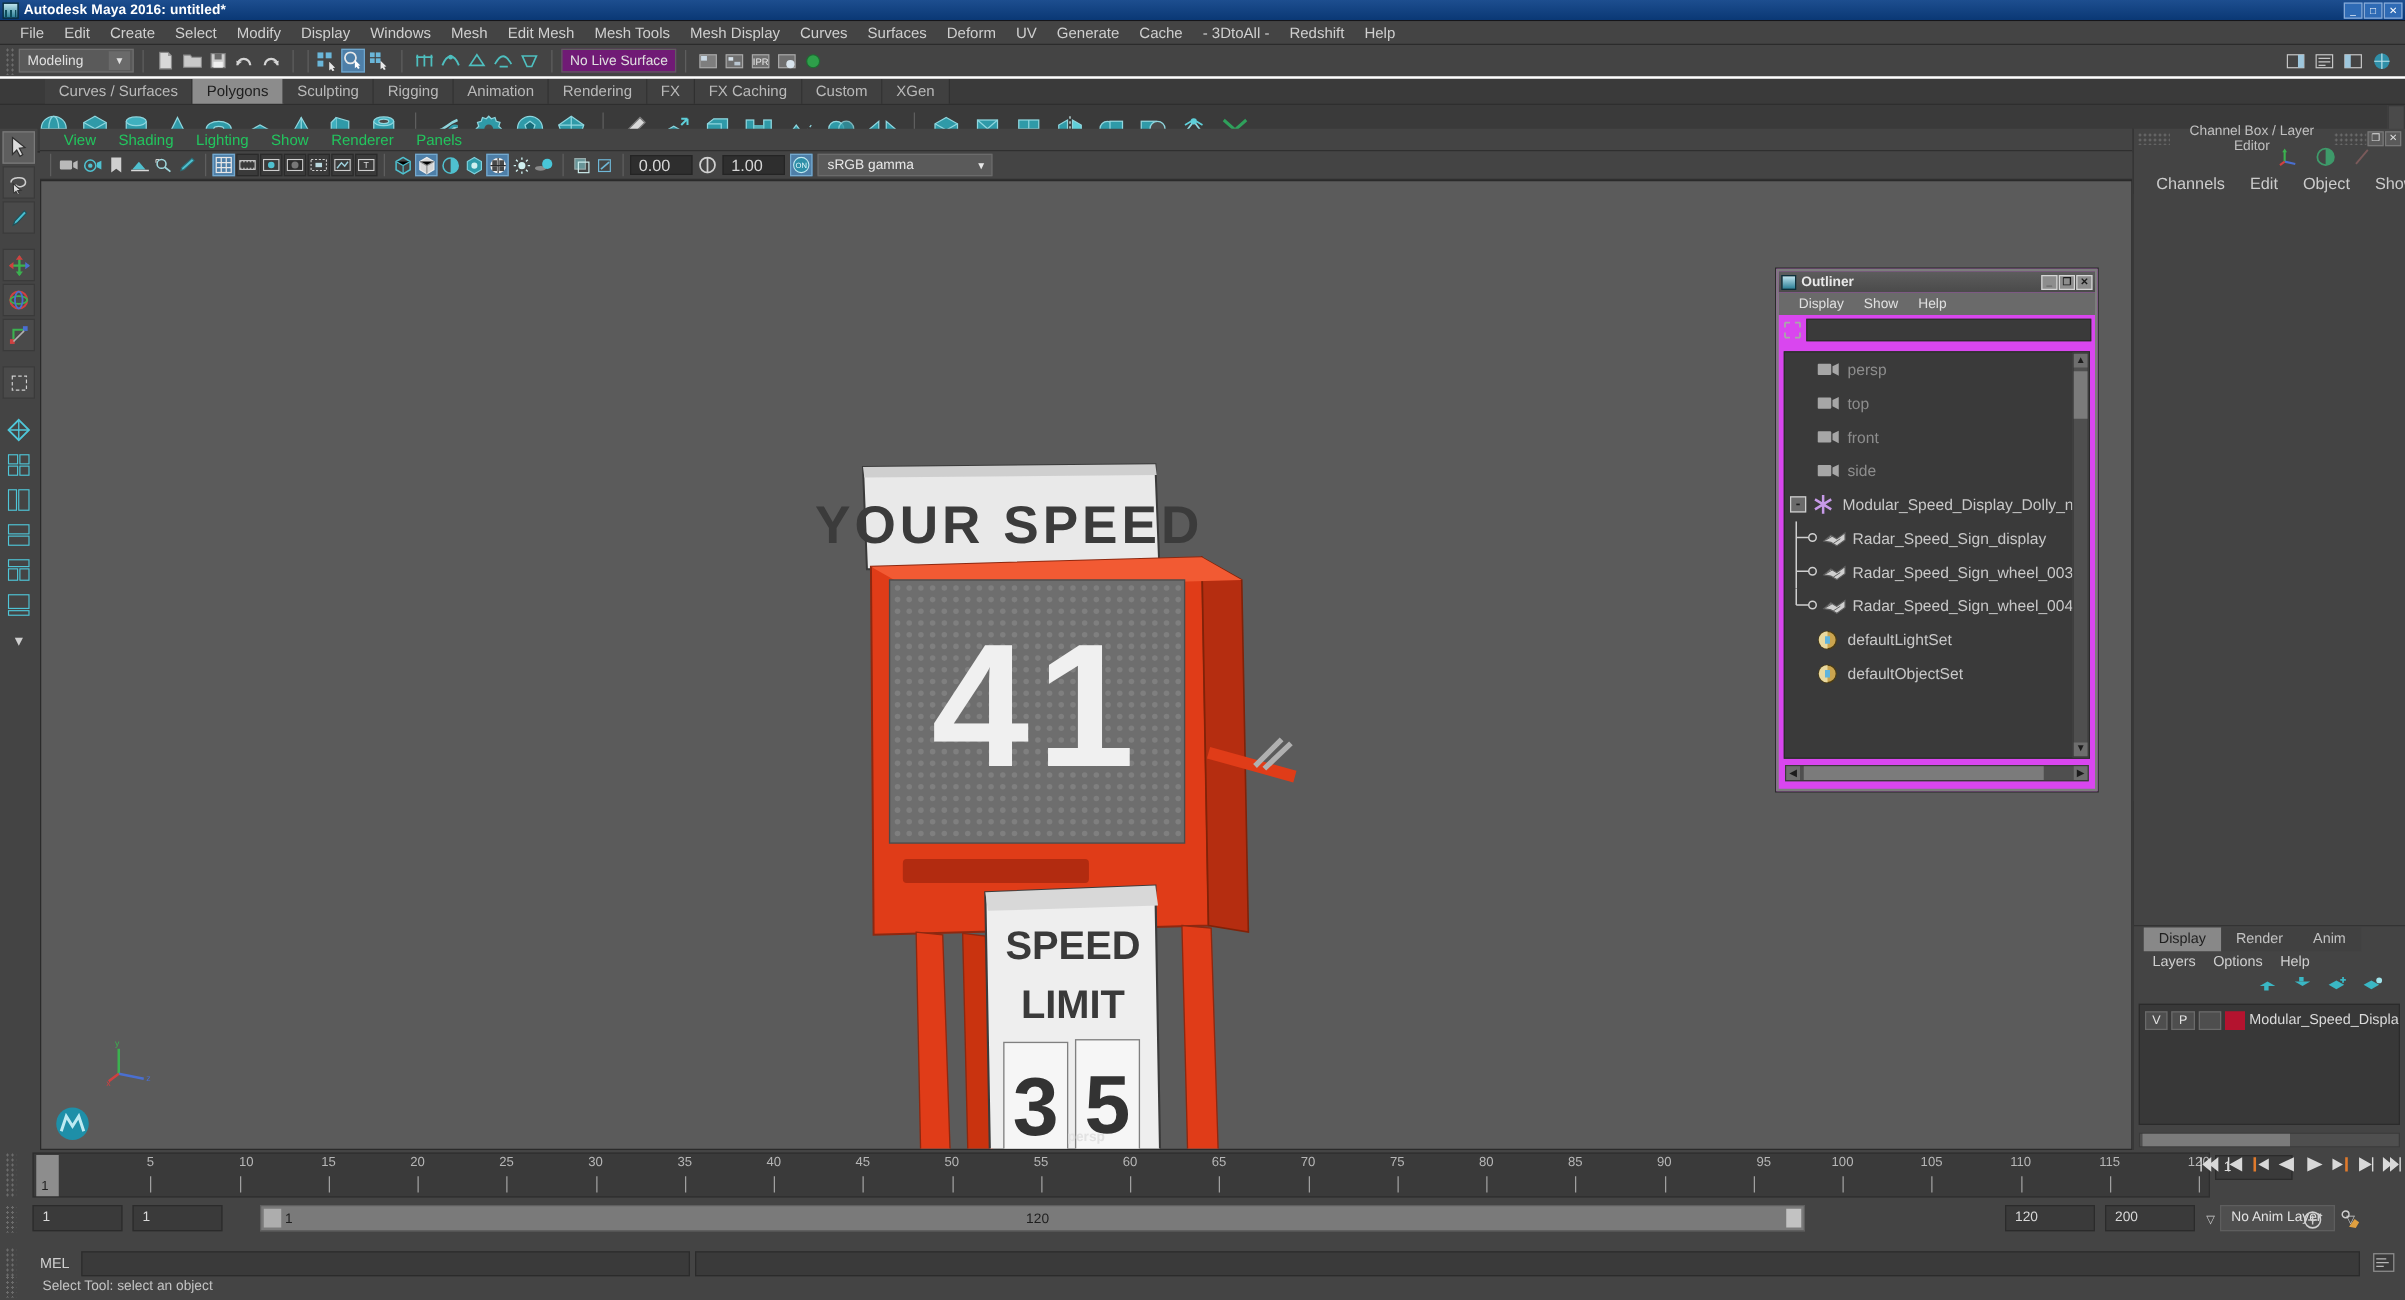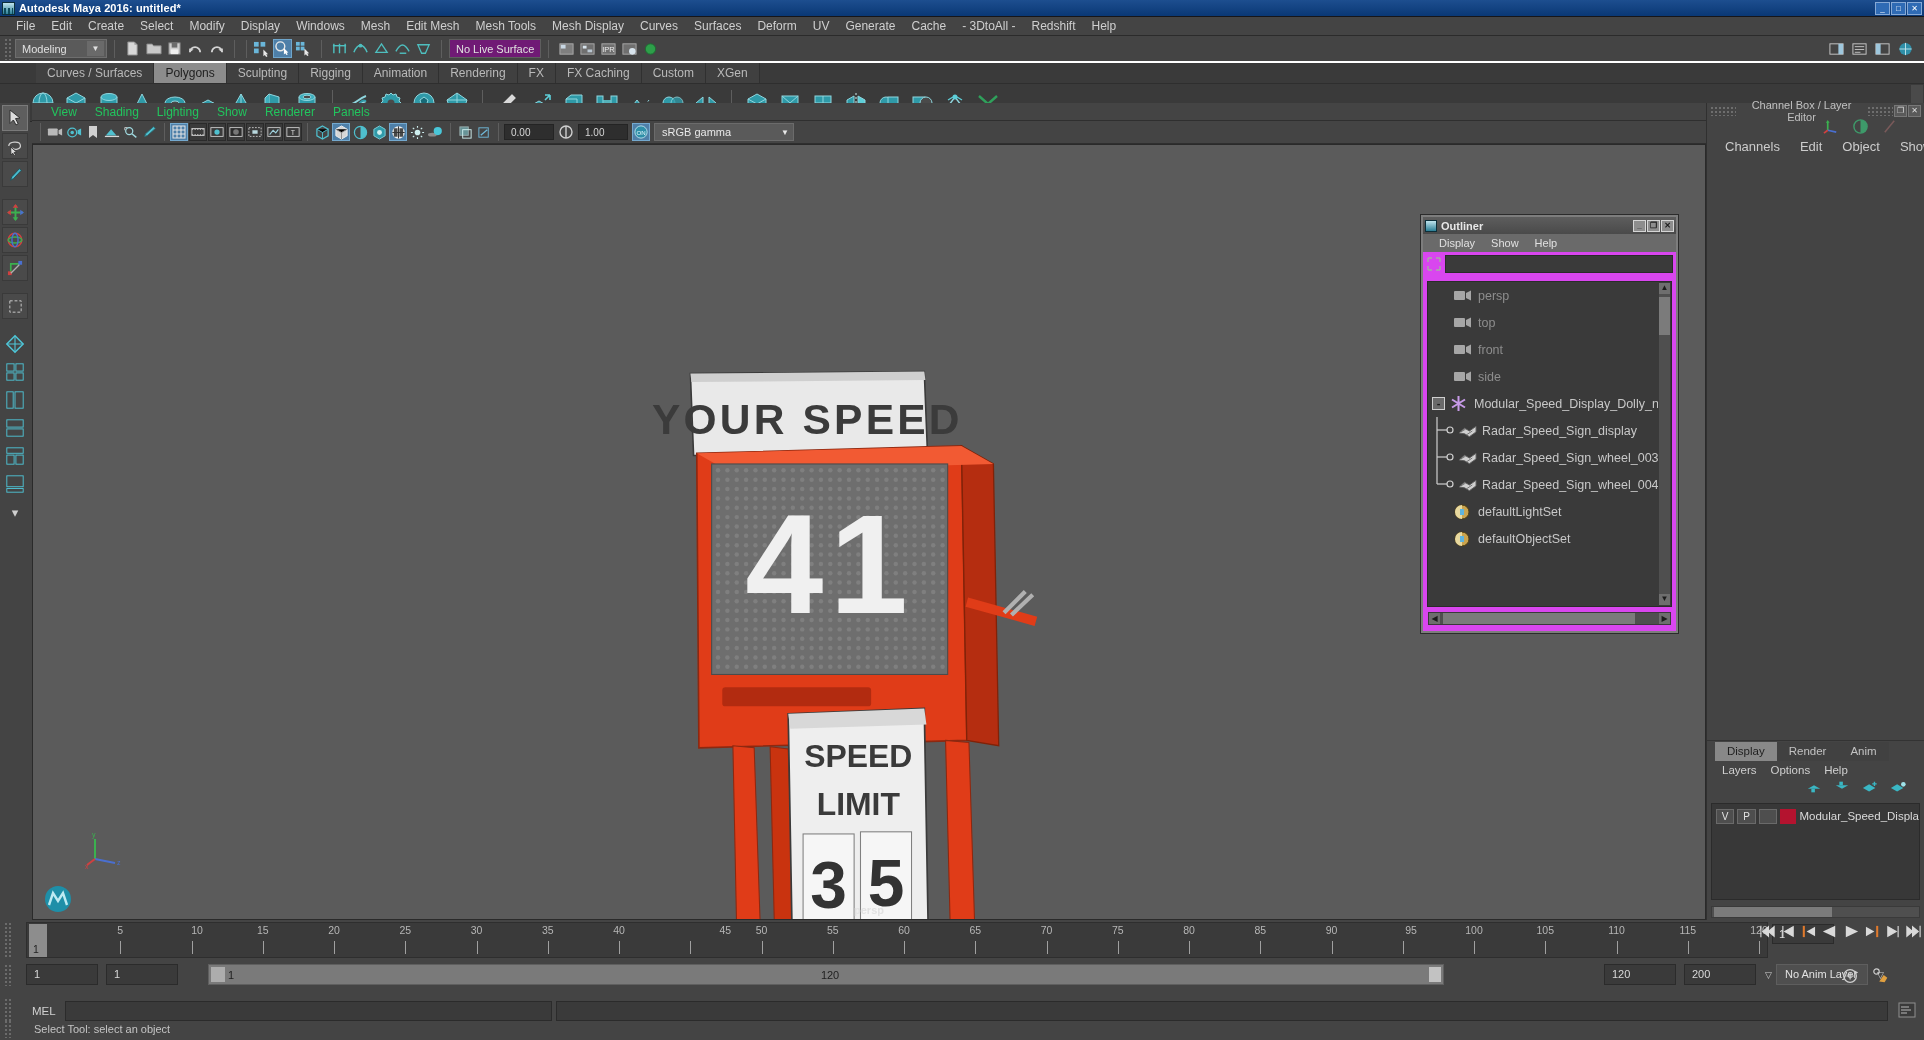--- a/index.html
+++ b/index.html
@@ -101,21 +101,21 @@
   }
   .viewmenu .vm { font-size:12px; color:#22c55e; padding:0 9px; }
   .viewtools {
     height:23px; background:#444444; display:flex; align-items:center; padding-left:4px;
     border-bottom:1px solid #2f2f2f; gap:1px;
   }
   .vt { width:18px; height:18px; display:flex; align-items:center; justify-content:center; }
   .vt.on { background:#4e7fa8; border:1px solid #74a9cf; }
   .vt.dark { background:#3a3a3a; border:1px solid #2a2a2a; }
   .numfield { width:50px; height:16px; background:#2e2e2e; border:1px solid #242424;
-    color:#d6d6d6; font-size:10px; line-height:15px; padding-left:6px; }
+    color:#d6d6d6; font-size:13px; line-height:15px; padding-left:6px; }
   .gammabox { width:140px; height:18px; background:#5a5a5a; border:1px solid #6b6b6b;
     display:flex; align-items:center; font-size:11px; color:#e8e8e8; padding-left:7px; }
   .gammabox .arr { margin-left:auto; width:16px; text-align:center; font-size:8px; }
 
   .viewport { position:absolute; left:0; right:0; top:41px; bottom:0;
     background:#5b5b5b; overflow:hidden; border:1px solid #2a2a2a; }
   .persp-label { position:absolute; bottom:3px; left:50%; transform:translateX(-50%);
     font-size:11px; font-weight:bold; color:#e2e2e2; }
 
   
@@ -1759,21 +1759,21 @@
         <div class="tick-lbl" style="left: 307px;">20</div>
         <div class="tick" style="left: 307px;"></div>
         <div class="tick-lbl" style="left: 378.25px;">25</div>
         <div class="tick" style="left: 378.25px;"></div>
         <div class="tick-lbl" style="left: 449.5px;">30</div>
         <div class="tick" style="left: 449.5px;"></div>
         <div class="tick-lbl" style="left: 520.75px;">35</div>
         <div class="tick" style="left: 520.75px;"></div>
         <div class="tick-lbl" style="left: 592px;">40</div>
         <div class="tick" style="left: 592px;"></div>
-        <div class="tick-lbl" style="left: 663.25px; margin-left: 35px;">45</div>
+        <div class="tick-lbl" style="left: 663.25px;">45</div>
         <div class="tick" style="left: 663.25px;"></div>
         <div class="tick-lbl" style="left: 734.5px;">50</div>
         <div class="tick" style="left: 734.5px;"></div>
         <div class="tick-lbl" style="left: 805.75px;">55</div>
         <div class="tick" style="left: 805.75px;"></div>
         <div class="tick-lbl" style="left: 877px;">60</div>
         <div class="tick" style="left: 877px;"></div>
         <div class="tick-lbl" style="left: 948.25px;">65</div>
         <div class="tick" style="left: 948.25px;"></div>
         <div class="tick-lbl" style="left: 1019.5px;">70</div>

